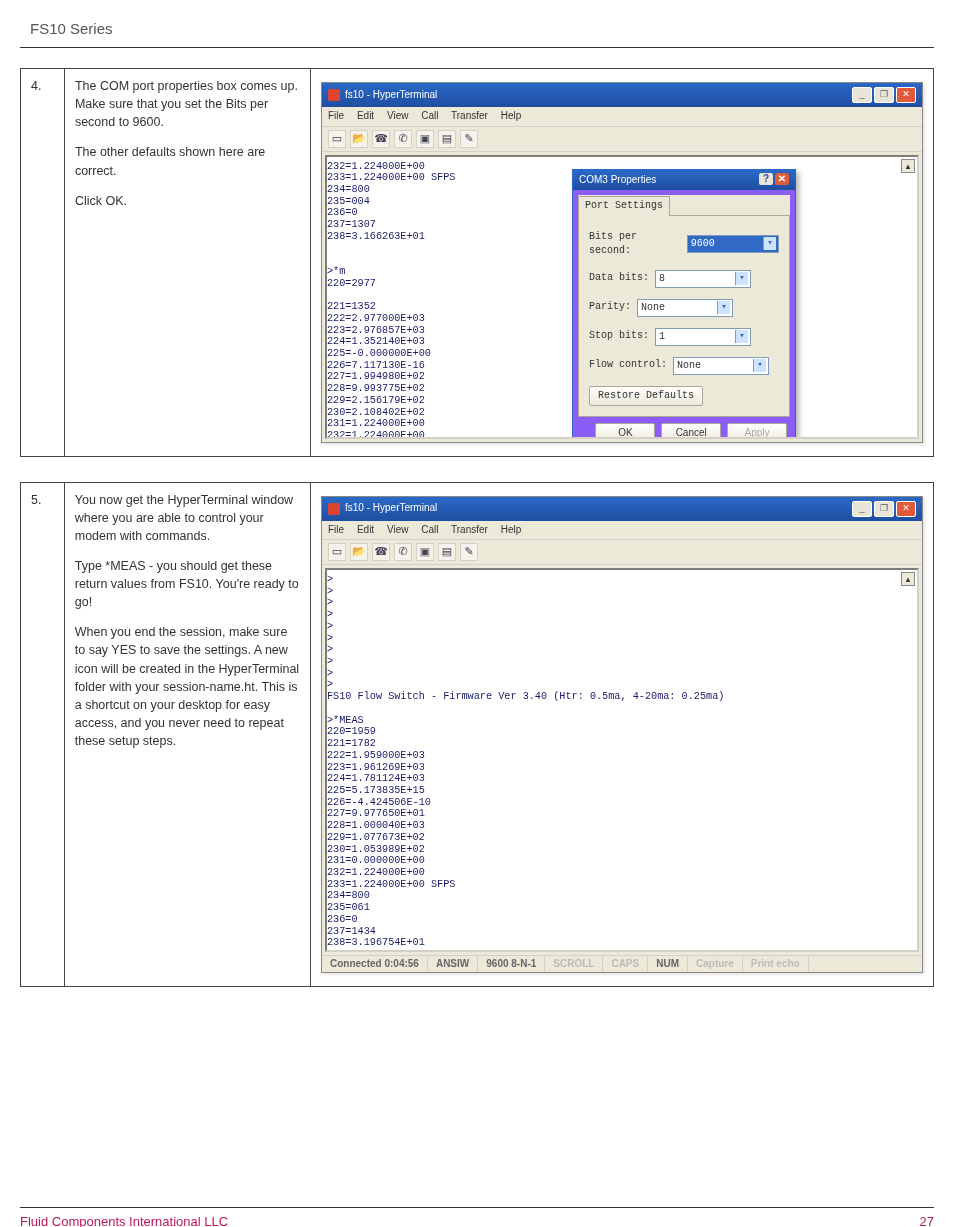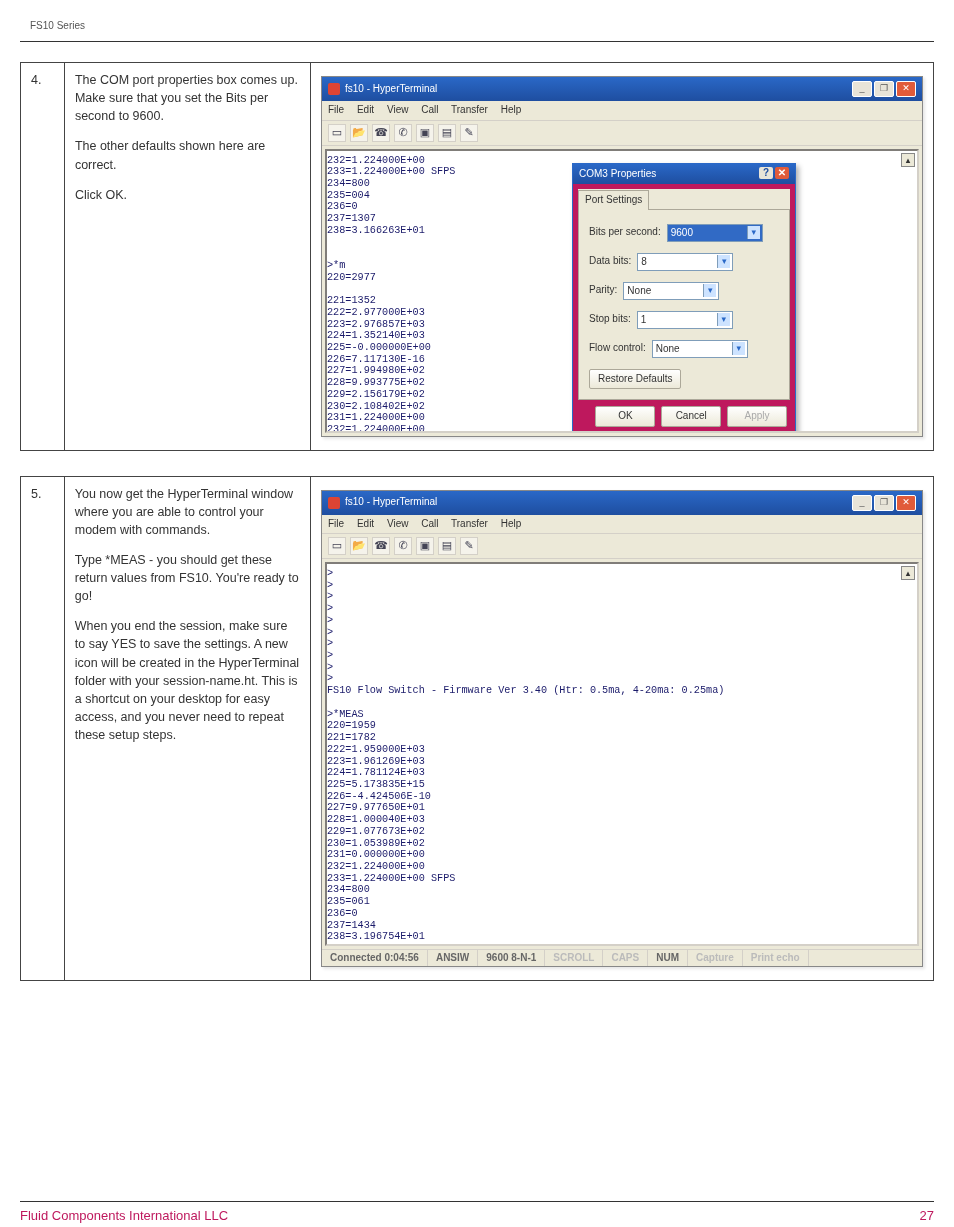--- a/index.html
+++ b/index.html
@@ -5,21 +5,21 @@
   body {
     margin: 0;
     padding: 0;
     font-family: Arial, Helvetica, sans-serif;
     background: #fff;
     width: 954px;
     color: #333;
   }
   .page-header {
     padding: 20px 30px 5px 30px;
-    font-size: 10px;
+    font-size: 15px;
     color: #555;
   }
   .header-rule {
     margin: 5px 20px 20px 20px;
     border: none;
     border-top: 1px solid #333;
   }
   .tbl {
     margin: 0 20px 25px 20px;
     border: 1px solid #444;
@@ -123,41 +123,42 @@
     line-height: 1.15;
     color: #1a1a6a;
     white-space: pre;
   }
 
   .dialog {
     position: absolute;
     top: 12px; left: 245px;
     width: 222px;
     border: 1px solid #2a68c7;
-    background: #be185d;
+    background: #8b5cf6;
     box-shadow: 3px 3px 5px rgba(0,0,0,0.3);
     font-size: 10px;
   }
   .dlg-title {
     background: linear-gradient(to bottom, #2a68c7 0%, #1e4ea0 100%);
     color:#fff; padding: 3px 6px;
     display:flex;
   }
   .dlg-title .r { margin-left:auto; display:flex; gap:2px; }
   .dlg-title .q {
     background: #e8e4d8; color:#1e4ea0; width:14px; height:12px;
     text-align:center; font-weight:bold; border-radius:2px; line-height:12px;
   }
   .dlg-title .x {
     background: #e15b3a; color:#fff; width:14px; height:12px;
     text-align:center; font-weight:bold; border-radius:2px; line-height:12px;
   }
   .dlg-tab {
     margin: 5px 5px 0 5px;
     background:#ece9d8;
+    font-family:Liberation Mono, monospace;
   }
   .tablabel {
     display:inline-block;
     border:1px solid #aca899;
     border-bottom:none;
     padding:2px 6px;
     background:#ece9d8;
     position:relative; top:1px;
   }
   .tabpanel {

